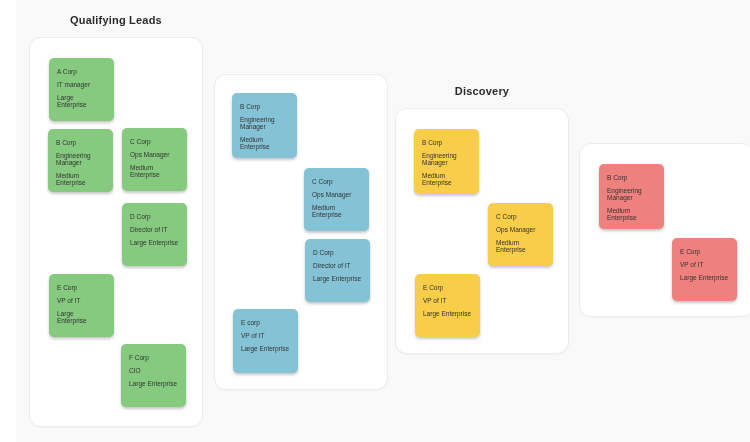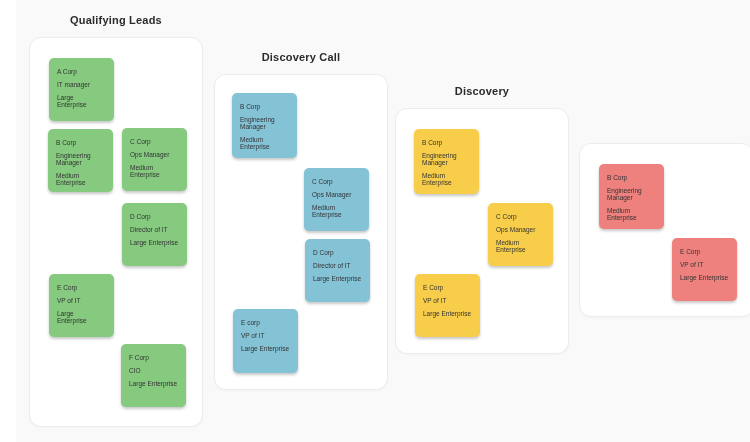--- a/index.html
+++ b/index.html
@@ -137,21 +137,20 @@
           <div class="card" style="background: rgb(133, 202, 127);">
             <div class="card-company">F Corp</div>
             <div class="card-role">CIO</div>
             <div class="card-size">Large Enterprise</div>
           </div>
         </div>
     </div>
   </section>
 
   <section class="stage stage-2">
-    <h2 class="stage-title">Discovery Call</h2>
     <div class="stage-panel">
       <div class="cards">
           <div class="card" style="background: rgb(132, 194, 214);">
             <div class="card-company">B Corp</div>
             <div class="card-role">Engineering
 Manager</div>
             <div class="card-size">Medium
 Enterprise</div>
           </div>
           <div class="card" style="background: rgb(132, 194, 214);">

